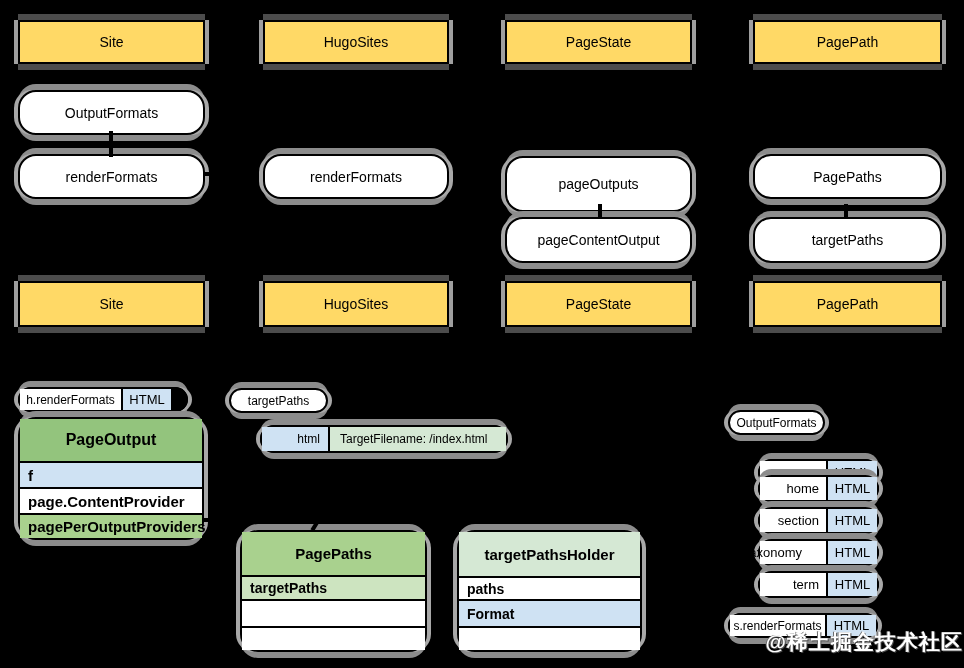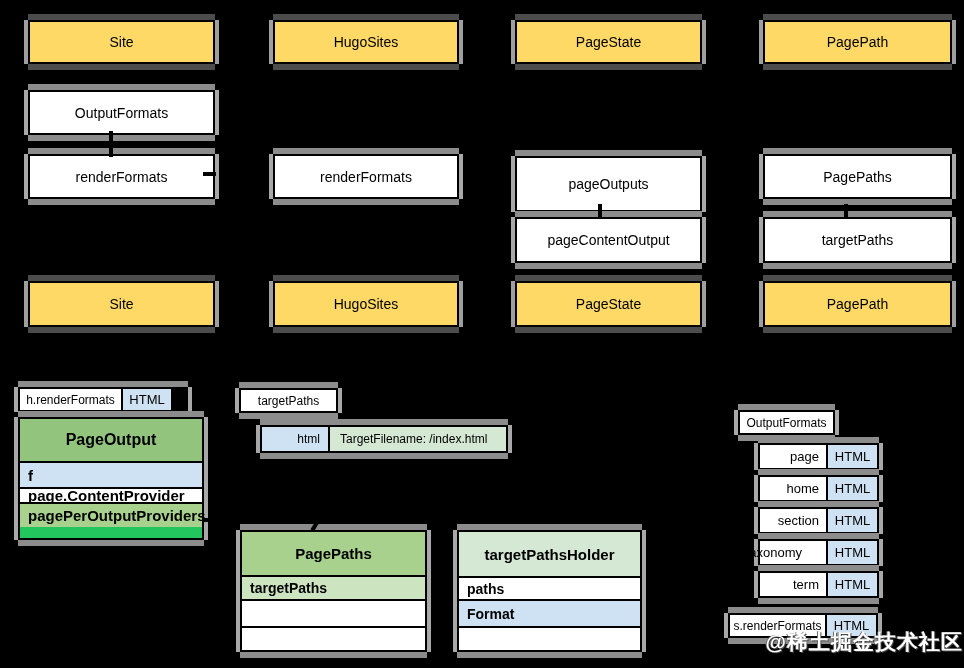--- a/index.html
+++ b/index.html
@@ -2,24 +2,24 @@
 <html><head>
 <meta charset="utf-8">
 <style>
   html,body{margin:0;padding:0;background:#000;}
   #canvas{
     position:relative;width:964px;height:668px;background:#000;overflow:hidden;
     font-family:"Liberation Sans",sans-serif;color:#000;
   }
   .box{
     position:absolute;display:flex;align-items:center;justify-content:center;
-    border:2px solid #000;box-sizing:border-box;font-size:14px;margin-left:10px;
+    border:2px solid #000;box-sizing:border-box;font-size:14px;
   }
   .halo-y{box-shadow:-4px 0 0 0 #9f9f9f,4px 0 0 0 #9f9f9f,0 -6px 0 0 #4c4c4c,0 6px 0 0 #4c4c4c;}
-  .halo-w{box-shadow:-4px 0 0 0 #a8a8a8,4px 0 0 0 #a8a8a8,0 -6px 0 0 #8c8c8c,0 6px 0 0 #8c8c8c;}
+  .halo-w{box-shadow:-4px 0 0 0 #a8a8a8,4px 0 0 0 #a8a8a8,0 -6px 0 0 #8c8c8c,0 6px 0 0 #8c8c8c;border-radius:18px;}
   .yellow{background:#FFD966;}
   .white{background:#FFFFFF;}
   .blue{background:#CFE2F3;}
   .tbl{position:absolute;border:2px solid #000;box-sizing:border-box;background:#22c55e;font-weight:bold;}
   .tbl .hdr{display:flex;align-items:center;justify-content:center;box-sizing:border-box;}
   .tbl .row{display:flex;align-items:center;box-sizing:border-box;border-top:2px solid #000;padding-left:8px;}
   .pair{position:absolute;display:flex;border:2px solid #000;box-sizing:border-box;}
   .pair .cell{display:flex;align-items:center;box-sizing:border-box;}
   .notch{position:absolute;background:#000;z-index:5;}
   .watermark{
@@ -51,21 +51,21 @@
   <div class="box yellow halo-y" style="left:753px;top:281px;width:189px;height:46px;">PagePath</div>
 
   <div class="pair halo-w" style="left:18px;top:387px;width:170px;height:25px;">
     <div class="cell white" style="width:101px;justify-content:center;font-size:12px;">h.renderFormats</div>
     <div class="cell blue" style="width:50px;justify-content:center;font-size:13px;border-left:2px solid #000;">HTML</div>
   </div>
 
   <div class="tbl halo-w" style="left:18px;top:417px;width:186px;height:123px;">
     <div class="hdr" style="height:42px;background:#93C47D;font-size:16px;">PageOutput</div>
     <div class="row" style="height:26px;background:#CFE2F3;font-size:15px;">f</div>
-    <div class="row" style="height:15px;background:#FFFFFF;font-size:15px;">page.ContentProvider</div>
+    <div class="row" style="height:26px;background:#FFFFFF;font-size:15px;">page.ContentProvider</div>
     <div class="row" style="height:25px;background:#A9D18E;font-size:15px;">pagePerOutputProviders</div>
   </div>
 
   <div class="box white halo-w" style="left:229px;top:388px;width:99px;height:25px;font-size:12px;">targetPaths</div>
 
   <div class="pair halo-w" style="left:260px;top:425px;width:248px;height:28px;">
     <div class="cell blue" style="width:66px;justify-content:flex-end;padding-right:8px;font-size:12px;">html</div>
     <div class="cell" style="width:178px;background:#D5E8D4;padding-left:10px;font-size:12px;border-left:2px solid #000;">TargetFilename: /index.html</div>
   </div>
 
@@ -78,21 +78,21 @@
 
   <div class="tbl halo-w" style="left:457px;top:530px;width:185px;height:122px;">
     <div class="hdr" style="height:44px;background:#D5E8D4;font-size:15px;">targetPathsHolder</div>
     <div class="row" style="height:23px;background:#FFFFFF;font-size:14px;">paths</div>
     <div class="row" style="height:27px;background:#CFE2F3;font-size:14px;">Format</div>
     <div class="row" style="height:24px;background:#FFFFFF;"></div>
   </div>
 
   <div class="box white halo-w" style="left:728px;top:410px;width:97px;height:25px;font-size:12px;">OutputFormats</div>
 
-  <div class="pair halo-w" style="left:758px;top:443px;width:121px;height:27px;">
+  <div class="pair halo-w" style="left:758px;top:459px;width:121px;height:27px;">
     <div class="cell white" style="width:66px;justify-content:flex-end;padding-right:7px;font-size:13px;">page</div>
     <div class="cell blue" style="width:51px;justify-content:center;font-size:13px;border-left:2px solid #000;">HTML</div>
   </div>
   <div class="pair halo-w" style="left:758px;top:475px;width:121px;height:27px;">
     <div class="cell white" style="width:66px;justify-content:flex-end;padding-right:7px;font-size:13px;">home</div>
     <div class="cell blue" style="width:51px;justify-content:center;font-size:13px;border-left:2px solid #000;">HTML</div>
   </div>
   <div class="pair halo-w" style="left:758px;top:507px;width:121px;height:27px;">
     <div class="cell white" style="width:66px;justify-content:flex-end;padding-right:7px;font-size:13px;">section</div>
     <div class="cell blue" style="width:51px;justify-content:center;font-size:13px;border-left:2px solid #000;">HTML</div>

